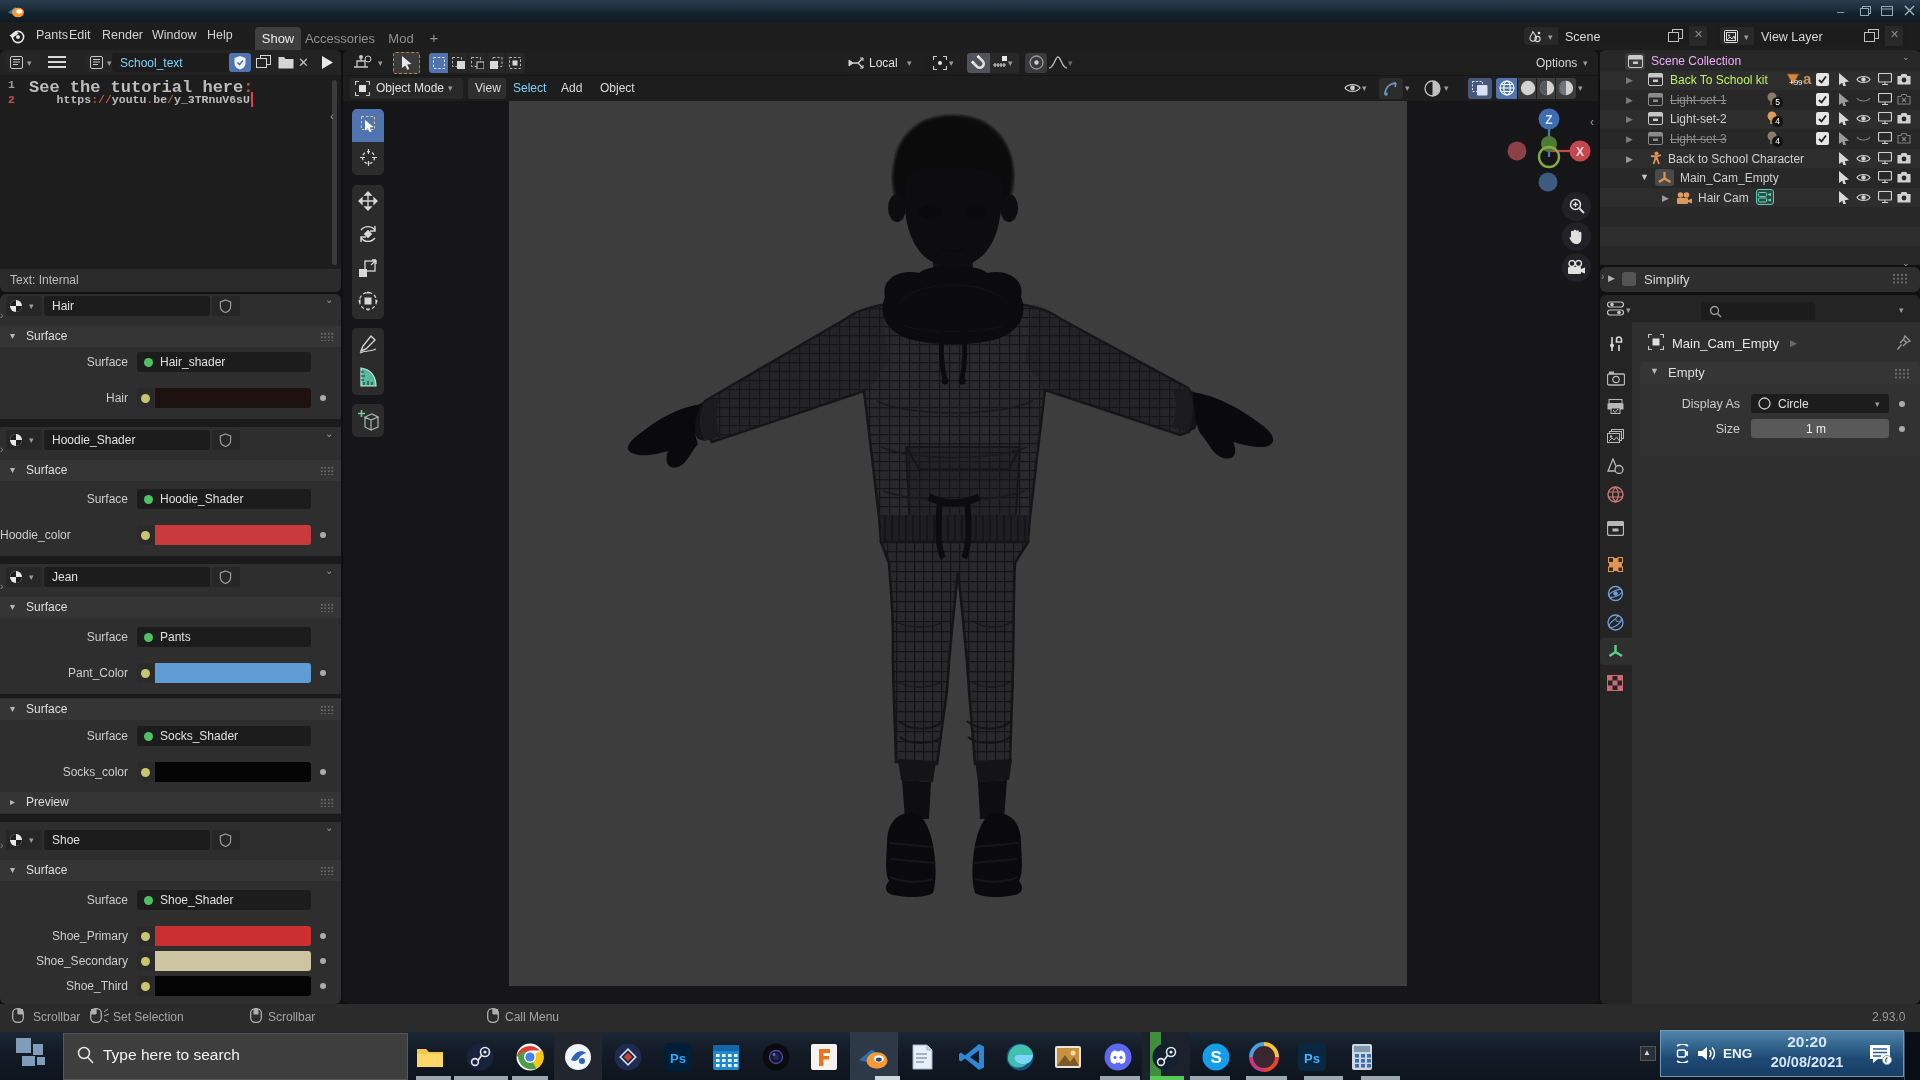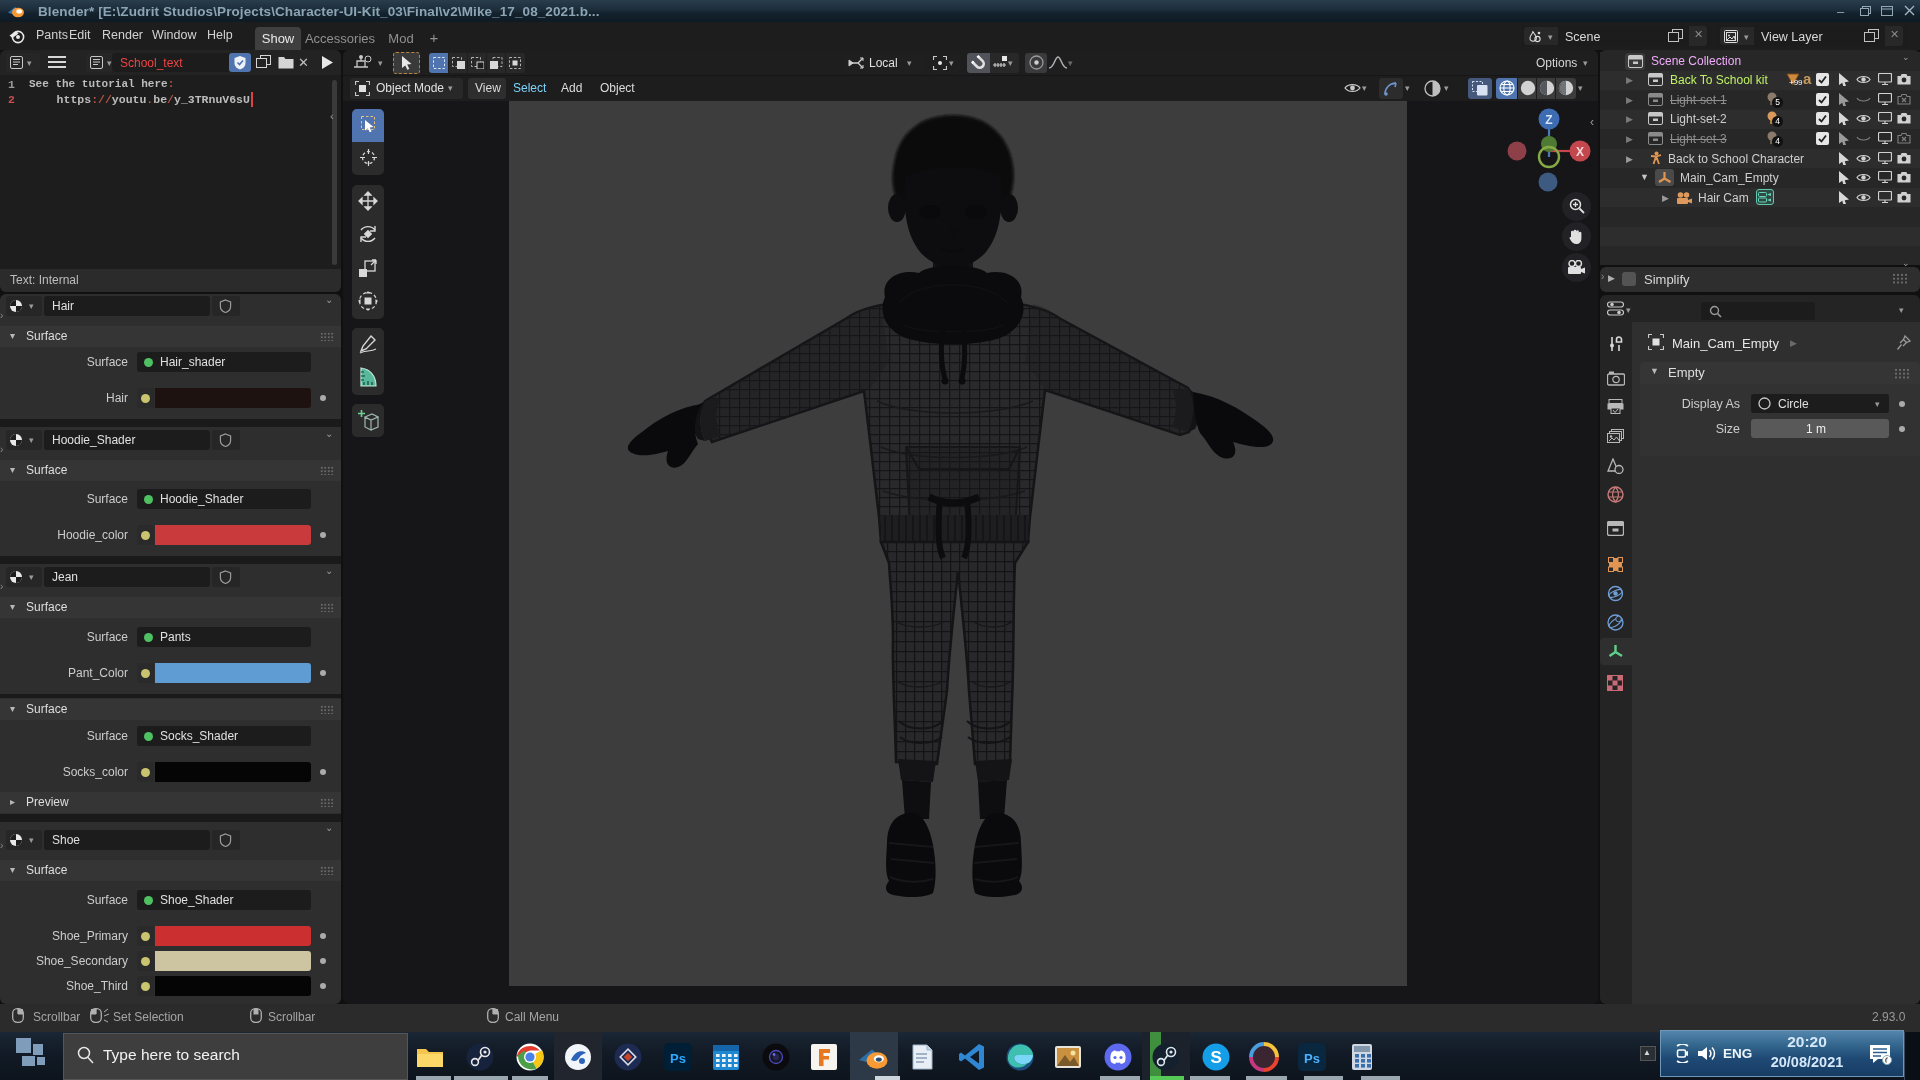--- a/index.html
+++ b/index.html
@@ -25,21 +25,20 @@
 
 #taskbar { left:0; top:1032px; width:1920px; height:48px;
   background:linear-gradient(#1b2735, #121b26 40%, #0d141d); }
 .tile { top:1032px; width:48px; height:48px; }
 .uline { top:1076px; height:4px; background:#93a2ad; }
 </style>
 </head>
 <body>
 <div id="stage">
 <div class="abs" id="titlebar"></div>
-<div class="abs" id="titletext">Blender* [E:\Zudrit Studios\Projects\Character-UI-Kit_03\Final\v2\Mike_17_08_2021.b...</div>
 <div class="abs" id="menubar"></div>
 
 <svg class="abs" style="left:7px;top:4px" width="18" height="15" viewBox="0 0 18 15">
  <path d="M1 8.5 L8 3 L11 5.5 L4.5 10 Z" fill="#2b73b8"></path>
  <ellipse cx="11" cy="8.5" rx="6" ry="4.8" fill="#f79a36"></ellipse>
  <ellipse cx="12.2" cy="7.4" rx="2.9" ry="2.1" fill="#fff"></ellipse>
 </svg>
 <div class="abs" style="left:1837px;top:4px;color:#93a7b5;font-size:13px">–</div>
 <svg class="abs" style="left:1860px;top:6px" width="11" height="10">
       <rect x="2.5" y="0.5" width="8" height="7" fill="none" stroke="#93a7b5"></rect>
@@ -113,42 +112,42 @@
 <svg class="abs" style="left:48px;top:55px" width="18" height="14">
       <path d="M0 2 h18 M0 7 h18 M0 12 h18" stroke="#d8d8d8" stroke-width="2.2"></path>
     </svg>
 <div class="abs pbtn" style="left:86px;top:53px;width:36px;height:19px"></div>
 <svg class="abs" style="left:90px;top:56px" width="13" height="13">
       <rect x="0.5" y="0.5" width="12" height="12" rx="1.5" fill="none" stroke="#c8c8c8"></rect>
       <path d="M3 3.5 h7 M3 6 h7 M3 8.5 h5" stroke="#c8c8c8"></path>
     </svg>
 <div class="abs chev" style="left:107px;top:58px">▾</div>
 <div class="abs field" style="left:112px;top:53px;width:118px;height:19px"></div>
-<div class="abs txt" style="left:120px;top:56px;color:#ef4444">School_text</div>
+<div class="abs txt" style="left:120px;top:56px;color:#7dd3fc">School_text</div>
 <div class="abs" style="left:229px;top:53px;width:22px;height:19px;background:#4f74b0;border-radius:3px"></div>
 <svg class="abs" style="left:233px;top:55px" width="14" height="15" viewBox="0 0 14 15">
       <path d="M7 1 L12.5 3 V8 C12.5 11.5 10 13.5 7 14.5 C4 13.5 1.5 11.5 1.5 8 V3 Z" fill="#eef2f8"></path>
       <path d="M4.5 7.5 L6.5 9.5 L10 5.5" fill="none" stroke="#4f74b0" stroke-width="1.6"></path>
     </svg>
 <div class="abs" style="left:253px;top:53px;width:22px;height:19px"></div>
 <svg class="abs" style="left:256px;top:55px" width="15" height="14">
       <rect x="4.5" y="0.5" width="10" height="9" fill="none" stroke="#d5d5d5"></rect>
       <rect x="0.5" y="3.5" width="10" height="9" fill="#232323" stroke="#d5d5d5"></rect>
     </svg>
 <svg class="abs" style="left:278px;top:55px" width="16" height="14">
       <path d="M0.5 13.5 V2 H6 L7.5 4 H15.5 V13.5 Z" fill="#d5d5d5"></path>
     </svg>
 <div class="abs" style="left:298px;top:55px;color:#c0c0c0;font-size:13px">✕</div>
 <svg class="abs" style="left:319px;top:54px" width="16" height="17">
       <path d="M3 2 L14 8.5 L3 15 Z" fill="#e8e8e8"></path>
     </svg>
 
 <div class="abs" style="left:8px;top:78px;color:#9a9a9a;font-family:'Liberation Mono',monospace;font-size:11.5px;font-weight:bold">1</div>
 <div class="abs" style="left:8px;top:93px;color:#c4514d;font-family:'Liberation Mono',monospace;font-size:11.5px;font-weight:bold">2</div>
-<div class="abs" style="left:29px;top:78px;font-family:'Liberation Mono',monospace;font-size:11px;font-weight:bold;color:#bcbcbc;white-space:pre">See the tutorial here<span style="color:#bb5547">:</span></div>
+<div class="abs" style="left:29px;top:78px;font-family:'Liberation Mono',monospace;font-size:17px;font-weight:bold;color:#bcbcbc;white-space:pre">See the tutorial here<span style="color:#bb5547">:</span></div>
 <div class="abs" style="left:29px;top:93px;font-family:'Liberation Mono',monospace;font-size:11.5px;font-weight:bold;color:#bcbcbc;white-space:pre">    https<span style="color:#bb5547">://</span>youtu<span style="color:#bb5547">.</span>be<span style="color:#bb5547">/</span>y_3TRnuV6sU</div>
 <div class="abs" style="left:251px;top:92px;width:2px;height:15px;background:#e04040"></div>
 <div class="abs" style="left:332px;top:80px;width:5px;height:185px;background:#3a3a3a;border-radius:3px"></div>
 <div class="abs" style="left:330px;top:110px;color:#9a9a9a;font-size:11px">‹</div>
 <div class="abs txt" style="left:10px;top:273px;color:#bdbdbd">Text: Internal</div>
 
 <div class="abs" style="left:0;top:294px;width:341px;height:710px;background:#2e2e2e;border-radius:6px"></div>
 <div class="abs" style="left:325px;top:294px;color:#9a9a9a;font-size:10px">⌄</div>
 <div class="abs" style="left:0;top:310px;color:#8a8a8a;font-size:10px">›</div>
 <div class="abs pbtn" style="left:6px;top:296px;width:36px;height:20px"></div>
@@ -194,21 +193,21 @@
       <path d="M7 1 L12.5 3 V8 C12.5 11.5 10 13.5 7 14.5 C4 13.5 1.5 11.5 1.5 8 V3 Z" fill="none" stroke="#9a9a9a" stroke-width="1.3"></path>
     </svg>
 <div class="abs" style="left:0;top:460px;width:341px;height:21px;background:#353535"></div>
 <div class="abs" style="left:10px;top:464px;color:#b8b8b8;font-size:10px">▾</div>
 <div class="abs txt" style="left:26px;top:463px;color:#dedede">Surface</div>
 <div class="abs" style="left:320px;top:466px;width:14px;height:9px;background-image:radial-gradient(#6a6a6a 34%, transparent 36%);background-size:3.5px 3.5px"></div>
 <div class="abs txt" style="left:0;top:492px;width:128px;text-align:right;color:#cccccc">Surface</div>
 <div class="abs field" style="left:137px;top:489px;width:174px;height:20px"></div>
 <div class="abs" style="left:144px;top:495px;width:9px;height:9px;border-radius:50%;background:#4fc163"></div>
 <div class="abs txt" style="left:160px;top:492px;color:#e0e0e0">Hoodie_Shader</div>
-<div class="abs txt" style="left:0;top:528px;width:128px;text-align:right;color:#cccccc">Hoodie_color</div>
+<div class="abs txt" style="left:0;top:528px;width:128px;text-align:left;color:#cccccc">Hoodie_color</div>
 <div class="abs" style="left:137px;top:525px;width:17px;height:20px;background:#2a2a2a;border-radius:3px 0 0 3px"></div>
 <div class="abs" style="left:141px;top:531px;width:9px;height:9px;border-radius:50%;background:#c9c46e"></div>
 <div class="abs" style="left:155px;top:525px;width:156px;height:20px;background:#c93a3c;border-radius:0 3px 3px 0"></div>
 <div class="abs" style="left:320px;top:532px;width:6px;height:6px;border-radius:50%;background:#ababab"></div>
 <div class="abs" style="left:0;top:556px;width:341px;height:8px;background:#1a1a1a"></div>
 <div class="abs" style="left:325px;top:565px;color:#9a9a9a;font-size:10px">⌄</div>
 <div class="abs" style="left:0;top:581px;color:#8a8a8a;font-size:10px">›</div>
 <div class="abs pbtn" style="left:6px;top:567px;width:36px;height:20px"></div>
 <svg class="abs" style="left:9px;top:570px" width="14" height="14" viewBox="0 0 14 14">
       <circle cx="7" cy="7" r="6" fill="#e8e8e8"></circle>

